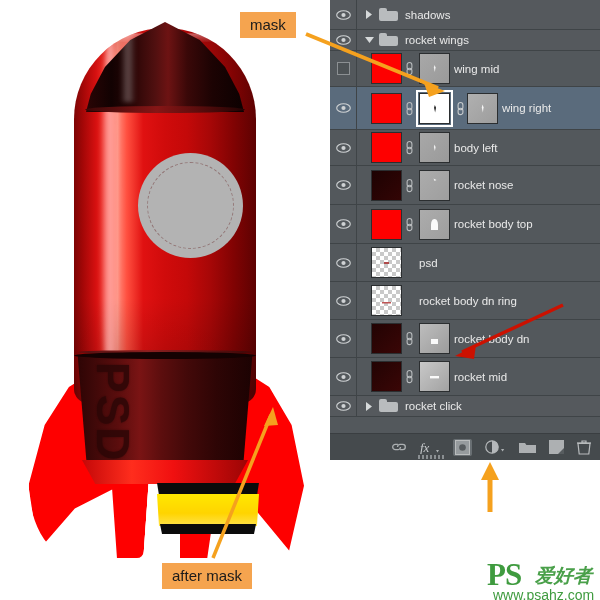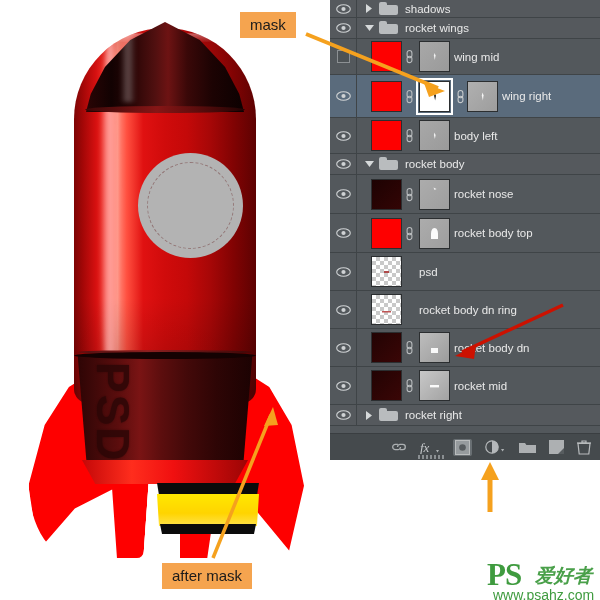--- a/index.html
+++ b/index.html
@@ -286,21 +286,21 @@
     <div id="psd-text">PSD</div>
 
     <div id="collar-red"></div>
     <div id="eng-black-top"></div>
     <div id="eng-yellow"></div>
     <div id="eng-black-bottom"></div>
   </div>
 
   <div id="layers-panel">
 
-    <div class="lrow group" style="height:18px">
+    <div class="lrow group" style="height:30px">
       <div class="eyecol">
         <span class="eye">
           <svg width="15" height="10" viewBox="0 0 15 10">
               <ellipse cx="7.5" cy="5" rx="6.8" ry="4.3" fill="none" stroke="#cfd2d4" stroke-width="1.1"></ellipse>
               <circle cx="7.5" cy="5" r="2.1" fill="#cfd2d4"></circle>
             </svg>
         </span>
       </div>
       <div class="twisty">
         <svg width="8" height="9" viewBox="0 0 8 9">
@@ -400,37 +400,20 @@
           </svg>
       </div>
       <div class="thumb mask" style="background:linear-gradient(135deg,#a8a8a8,#9a9a9a);margin-left:3px">
         <svg width="29" height="29" viewBox="0 0 29 29" style="position:absolute;left:0;top:0">
             <path d="M14.5 11.5 L15.6 14 L14.9 18 L13.9 14 Z" fill="#f2f2f2"></path>
           </svg>
       </div>
       <span class="layername">body left</span>
     </div>
 
-    <div class="lrow group" style="height:21px">
-      <div class="eyecol">
-        <span class="eye">
-          <svg width="15" height="10" viewBox="0 0 15 10">
-              <ellipse cx="7.5" cy="5" rx="6.8" ry="4.3" fill="none" stroke="#cfd2d4" stroke-width="1.1"></ellipse>
-              <circle cx="7.5" cy="5" r="2.1" fill="#cfd2d4"></circle>
-            </svg>
-        </span>
-      </div>
-      <div class="twisty">
-        <svg width="9" height="8" viewBox="0 0 9 8">
-            <path d="M0 1 L9 1 L4.5 7 Z" fill="#d6d9da"></path>
-          </svg>
-      </div>
-      <div class="folder"></div>
-      <span class="gname">rocket body</span>
-    </div>
 
     <div class="lrow" style="height:39px">
       <div class="eyecol">
         <span class="eye">
           <svg width="15" height="10" viewBox="0 0 15 10">
               <ellipse cx="7.5" cy="5" rx="6.8" ry="4.3" fill="none" stroke="#cfd2d4" stroke-width="1.1"></ellipse>
               <circle cx="7.5" cy="5" r="2.1" fill="#cfd2d4"></circle>
             </svg>
         </span>
       </div>
@@ -563,21 +546,21 @@
               <circle cx="7.5" cy="5" r="2.1" fill="#cfd2d4"></circle>
             </svg>
         </span>
       </div>
       <div class="twisty">
         <svg width="8" height="9" viewBox="0 0 8 9">
             <path d="M1 0 L7 4.5 L1 9 Z" fill="#d6d9da"></path>
           </svg>
       </div>
       <div class="folder"></div>
-      <span class="gname">rocket right</span>
+      <span class="gname">rocket click</span>
     </div>
   </div>
 
   <div id="panel-toolbar">
     <span class="tbicon">
       <svg width="16" height="12" viewBox="0 0 16 12">
           <path d="M6.5 6 a2.6 2.6 0 0 1 2.6 -2.6 h2.6 a2.6 2.6 0 0 1 0 5.2 h-2.6" fill="none" stroke="#b8bcbe" stroke-width="1.3"></path>
           <path d="M9.5 6 a2.6 2.6 0 0 1 -2.6 2.6 h-2.6 a2.6 2.6 0 0 1 0 -5.2 h2.6" fill="none" stroke="#b8bcbe" stroke-width="1.3"></path>
         </svg>
     </span>

